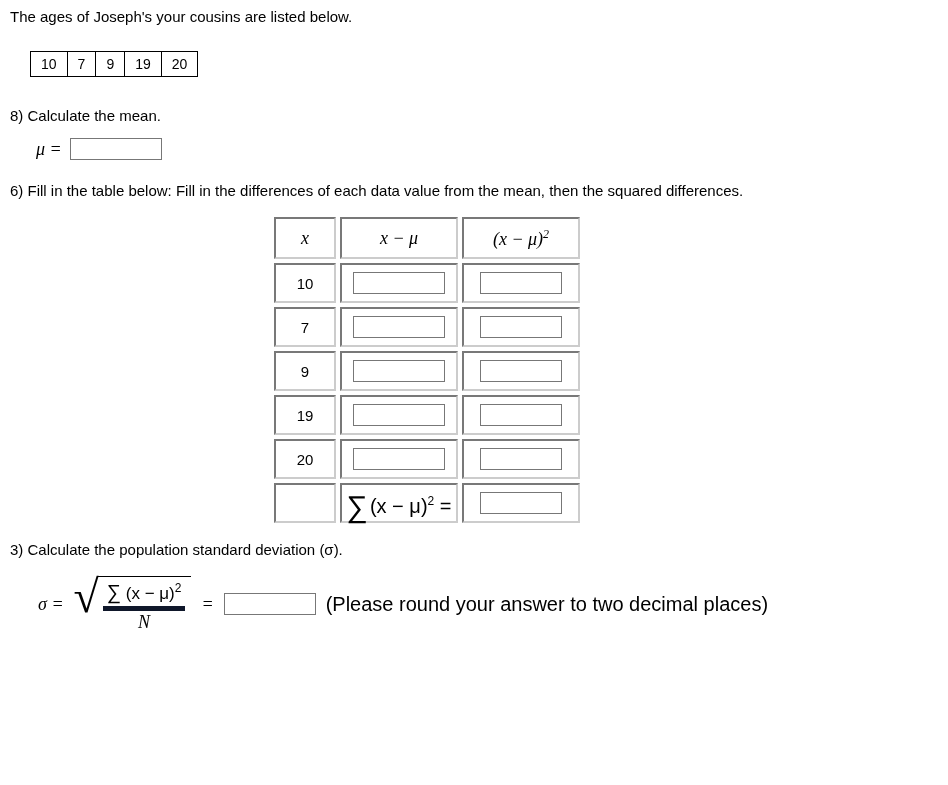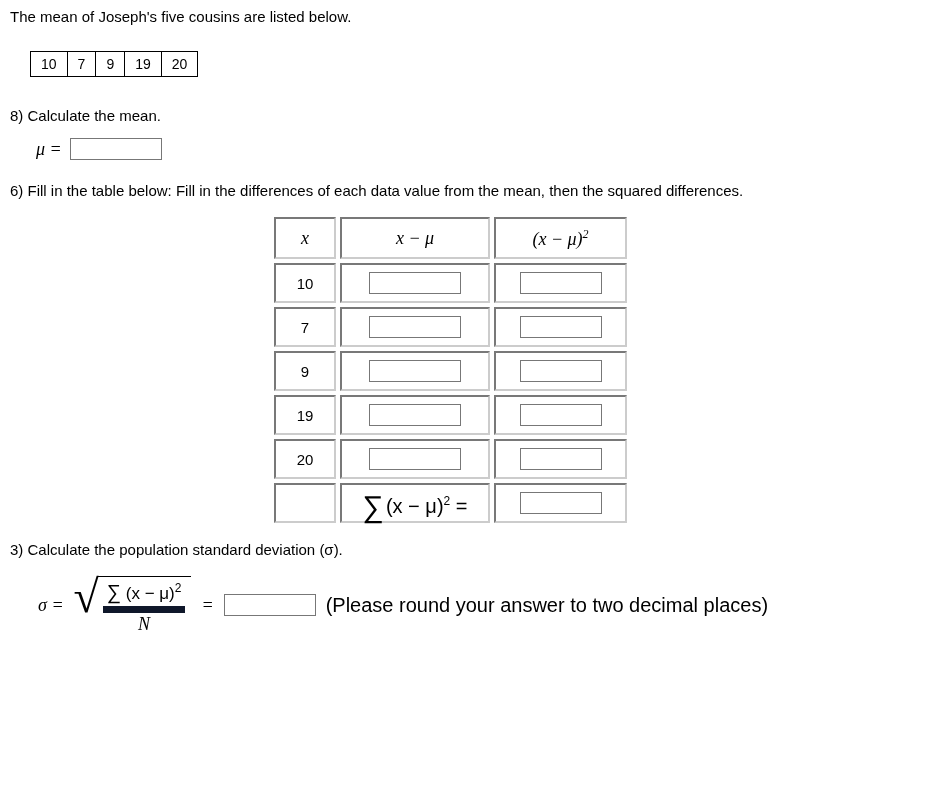--- a/index.html
+++ b/index.html
@@ -46,37 +46,37 @@
     background: #fff;
     text-align: center;
     vertical-align: middle;
     font-family: Arial, sans-serif;
     font-size: 15px;
     height: 40px;
     box-sizing: border-box;
   }
   .calc-table th { font-weight: normal; height: 42px; }
   .col-x   { width: 62px; }
-  .col-d   { width: 150px; }
-  .col-sq  { width: 133px; }
+  .col-d   { width: 118px; }
+  .col-sq  { width: 118px; }
   .sigma-row {
     display: flex;
     align-items: center;
     gap: 10px;
     margin: 18px 0 0 28px;
   }
   .frac {
     display: inline-flex;
     flex-direction: column;
     align-items: center;
     font-family: 'Times New Roman', serif;
     font-size: 17px;
     line-height:1.1;
   }
-  .frac .num { border-bottom: 7px solid #0f172a; padding: 0 4px 2px; }
+  .frac .num { border-bottom: 5px solid #0f172a; padding: 0 4px 2px; }
   .frac .den { padding-top: 2px; }
   .sqrt-wrap {
     display:inline-flex; align-items:stretch;
   }
   .sqrt-sign {
     font-family:'Times New Roman',serif;
     font-size:46px;
     line-height:0.9;
     margin-right:-2px;
   }
@@ -88,21 +88,21 @@
   .hint { font-family: "Trebuchet MS", sans-serif; font-size:20px; }
   .sum-expr { font-family:Liberation Sans, sans-serif; font-size:20px; }
   .big-sigma { font-size:30px; position:relative; top:4px; margin-right:2px;}
   .sup { font-size:12px; vertical-align:super; }
 </style>
 </head>
 <body>
 
 
 
-<div class="prompt">The mean of Joseph's five cousins are listed below.</div>
+<div class="prompt">The ages of Joseph's your cousins are listed below.</div>
 
 <table class="data-row">
   <tbody>
       <tr>
     <td>10</td>
     <td>7</td>
     <td>9</td>
     <td>19</td>
     <td>20</td>
   </tr>

